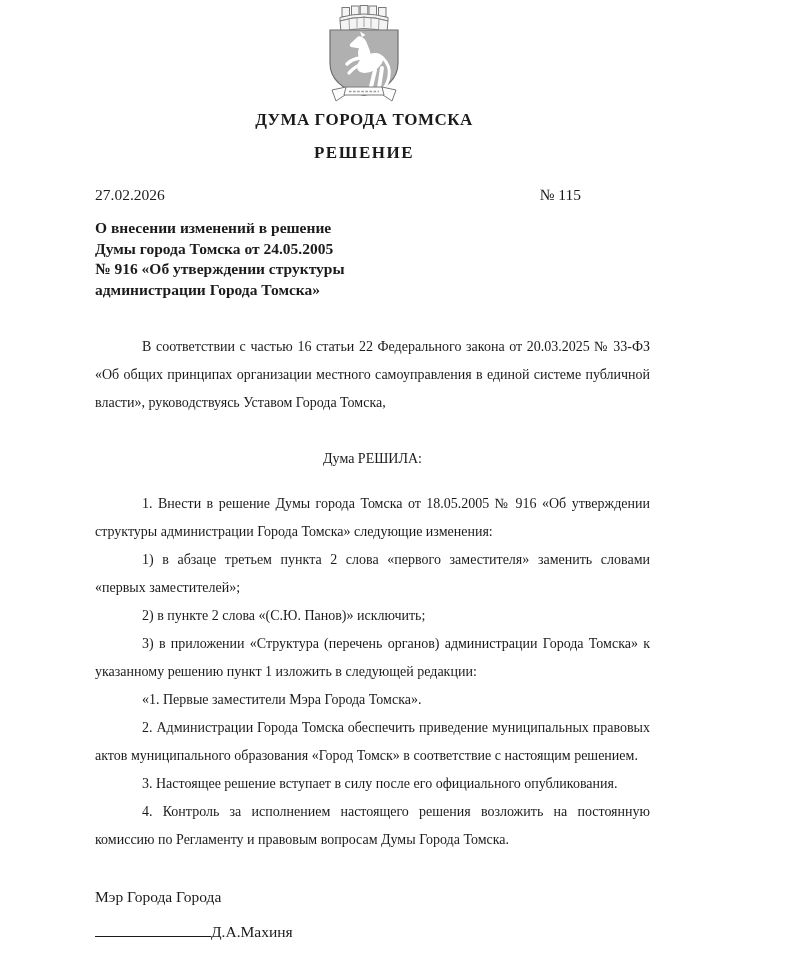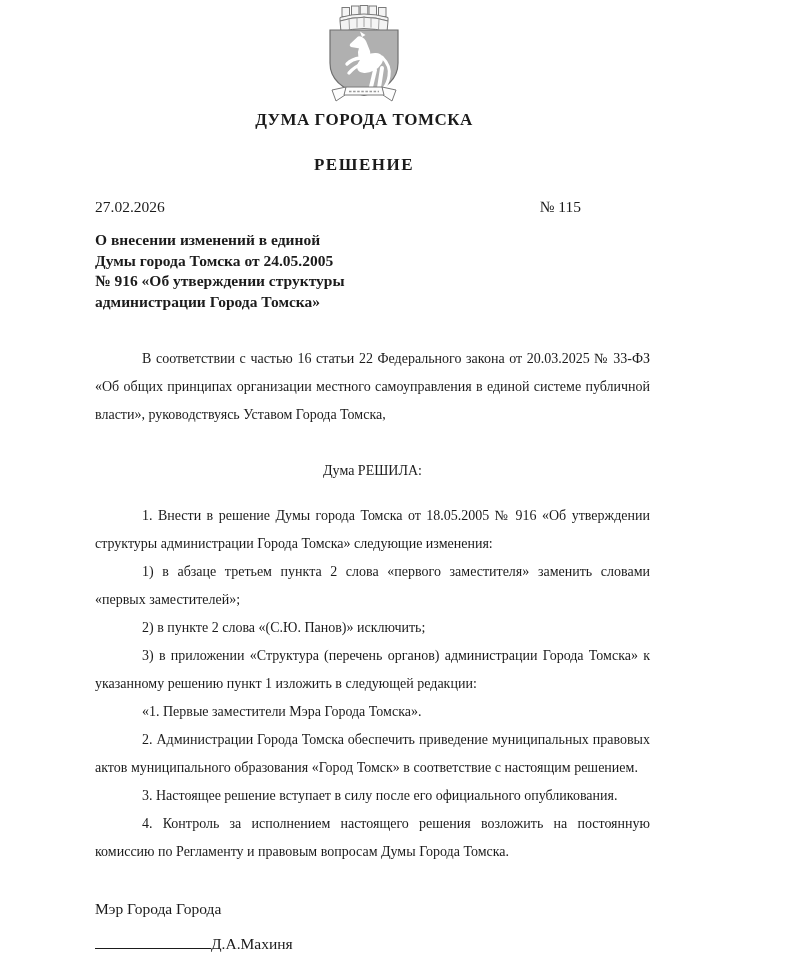--- a/index.html
+++ b/index.html
@@ -8,21 +8,21 @@
     font-family:"Liberation Serif","DejaVu Serif",serif;color:#1b1b1b;
     position:relative;
   }
   .crest{display:block;margin:3px auto 0;width:96px;height:100px;}
   .crest svg{display:block;width:96px;height:100px;}
   .org-name{
     margin-top:8px;text-align:center;font-weight:bold;font-size:17px;
     letter-spacing:.5px;line-height:18px;
   }
   .doc-type{
-    margin-top:27px;text-align:center;font-weight:bold;font-size:17px;
+    margin-top:15px;text-align:center;font-weight:bold;font-size:17px;
     letter-spacing:1.5px;line-height:18px;
   }
   .meta-row{
     margin-top:24px;display:flex;justify-content:space-between;
     padding:0 147px 0 95px;font-size:15.5px;line-height:18px;
   }
   .title-block{
     margin:14px 80px 0 95px;font-weight:bold;font-size:15.5px;line-height:20.5px;
   }
   .body{
@@ -90,21 +90,21 @@
   <div class="org-name">ДУМА ГОРОДА ТОМСКА</div>
 
   <div class="doc-type">РЕШЕНИЕ</div>
 
   <div class="meta-row">
     <span>27.02.2026</span>
     <span>№ 115</span>
   </div>
 
   <div class="title-block">
-      <div>О внесении изменений в единой</div>
+      <div>О внесении изменений в решение</div>
       <div>Думы города Томска от 24.05.2005</div>
       <div>№ 916 «Об утверждении структуры</div>
       <div>администрации Города Томска»</div>
     </div>
 
   <div class="body">
     <p class="preamble">В соответствии с частью 16 статьи 22 Федерального закона от 20.03.2025 № 33-ФЗ «Об общих принципах организации местного самоуправления в единой системе публичной власти», руководствуясь Уставом Города Томска,</p>
     <p class="resolved">Дума РЕШИЛА:</p>
     <div class="paragraphs">
         <p>1. Внести в решение Думы города Томска от 18.05.2005 № 916 «Об утверждении структуры администрации Города Томска» следующие изменения:</p>

